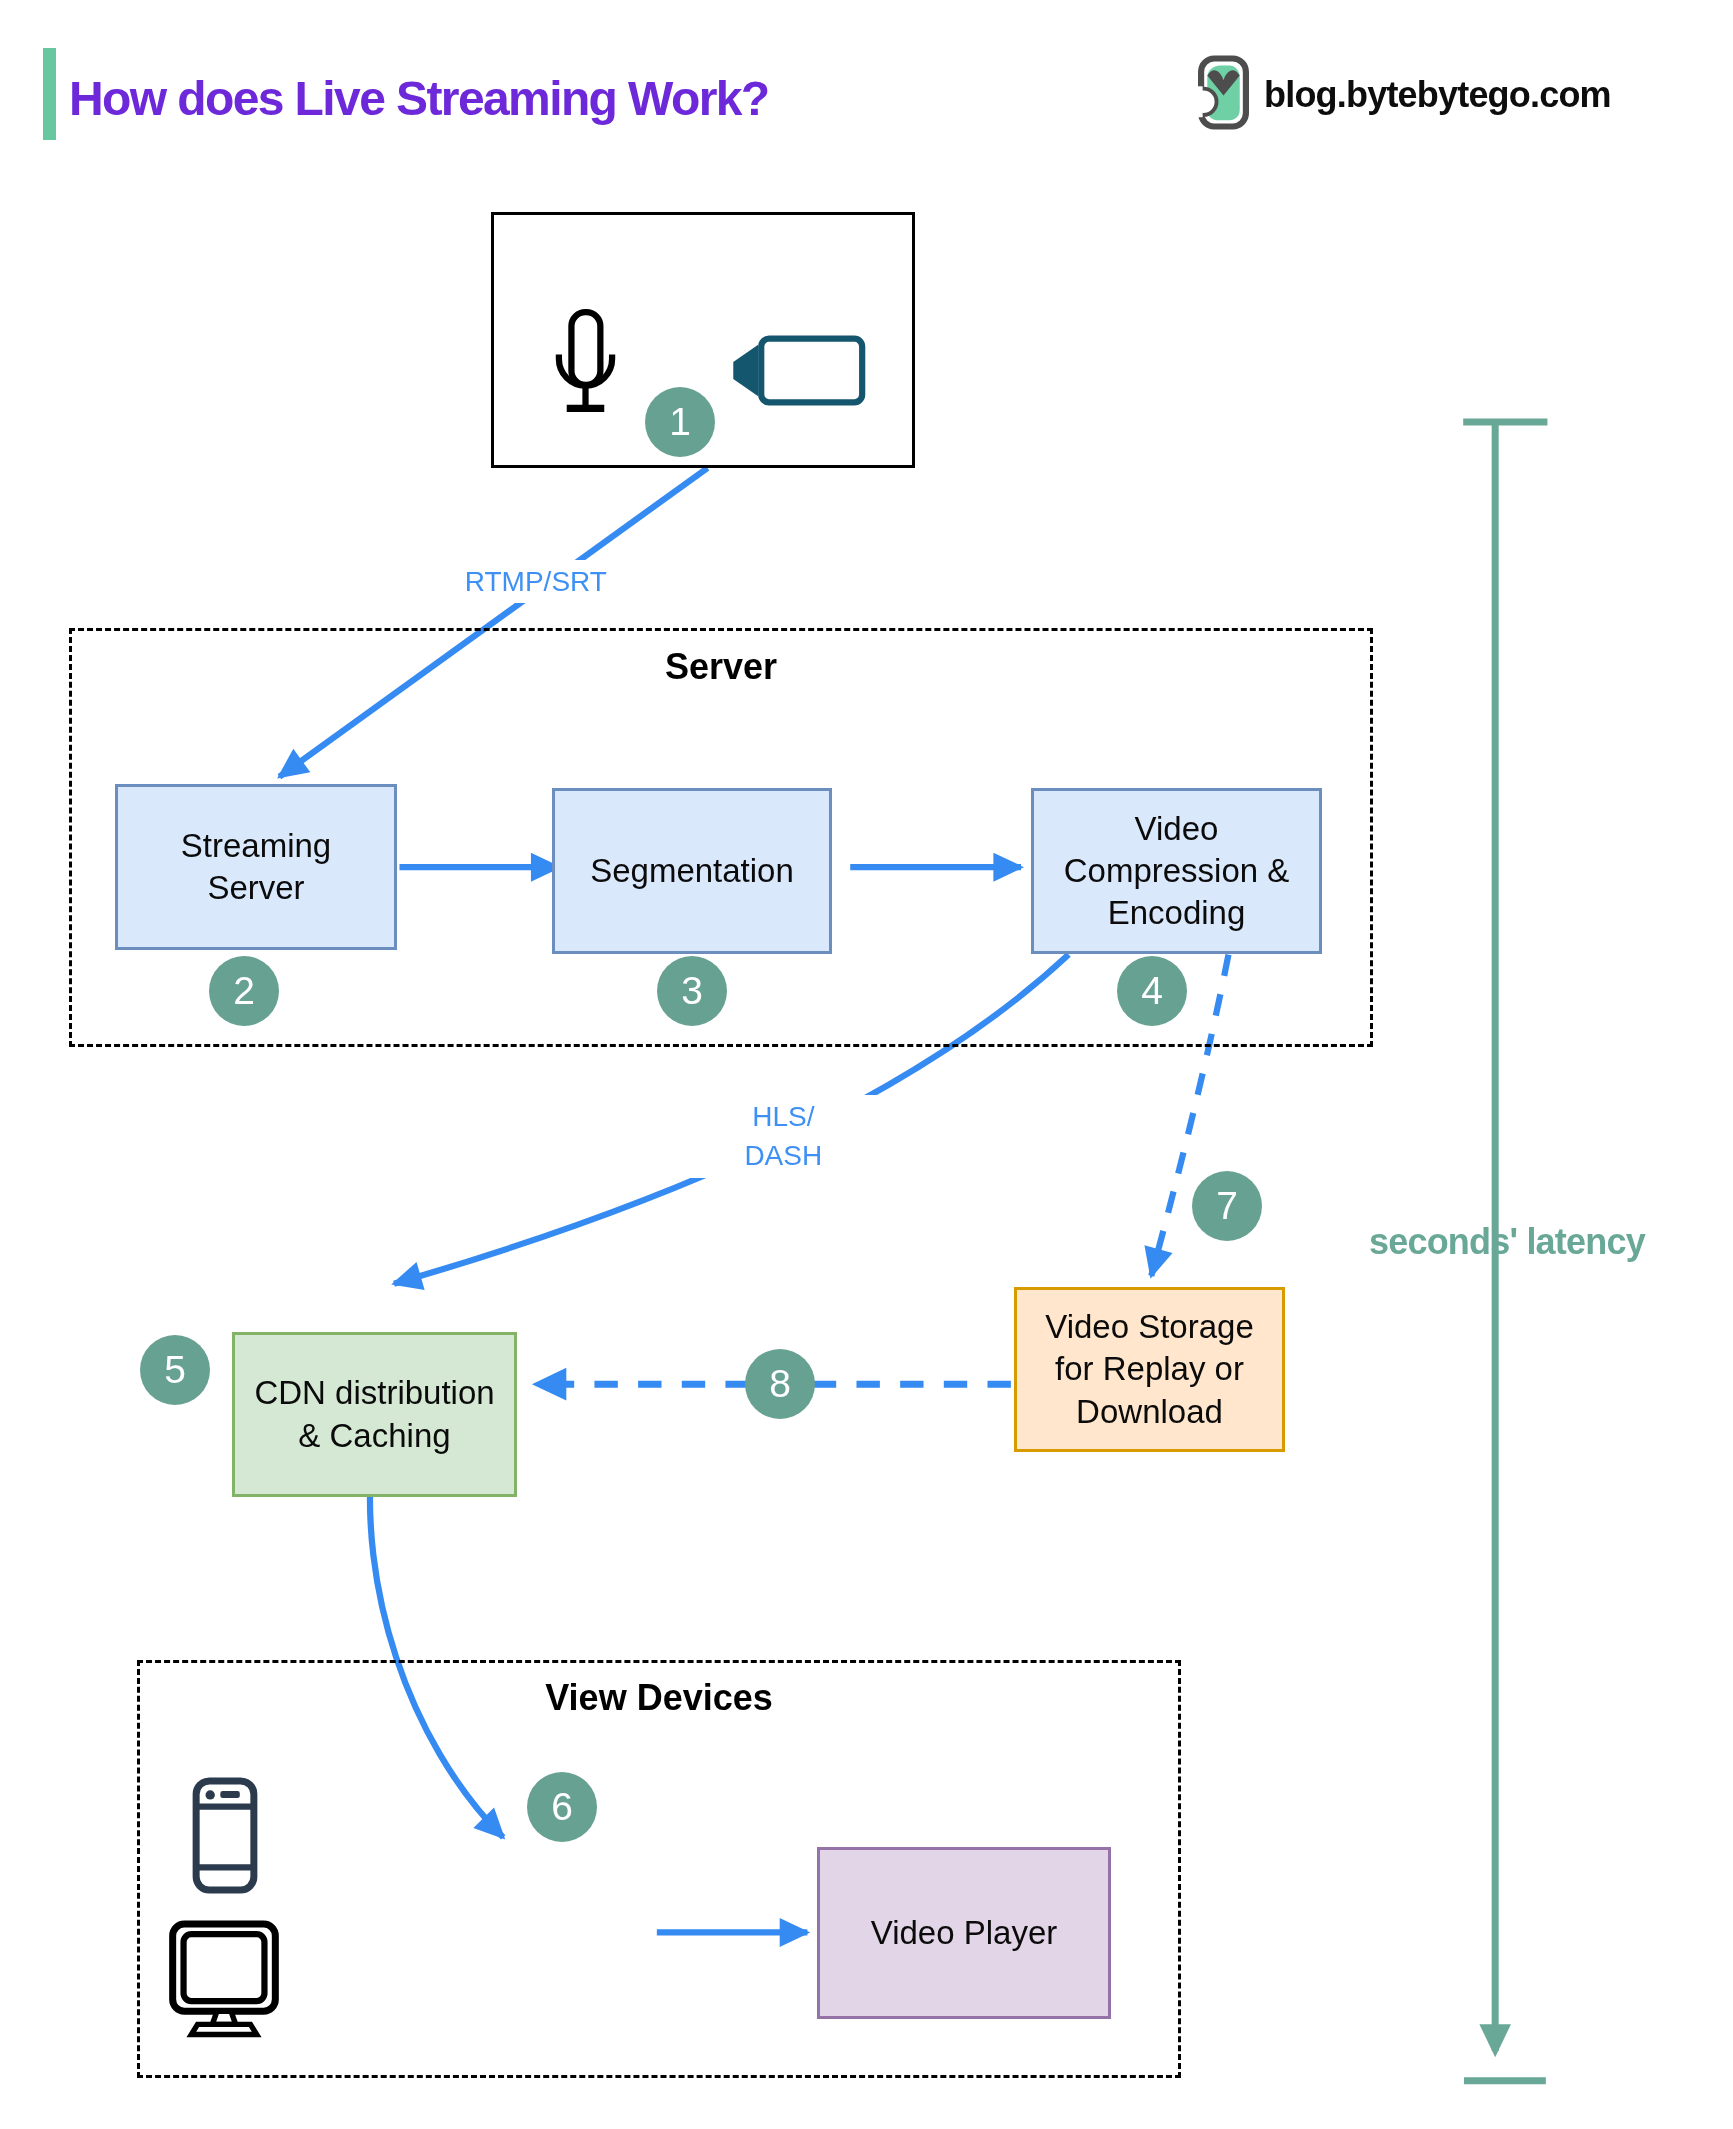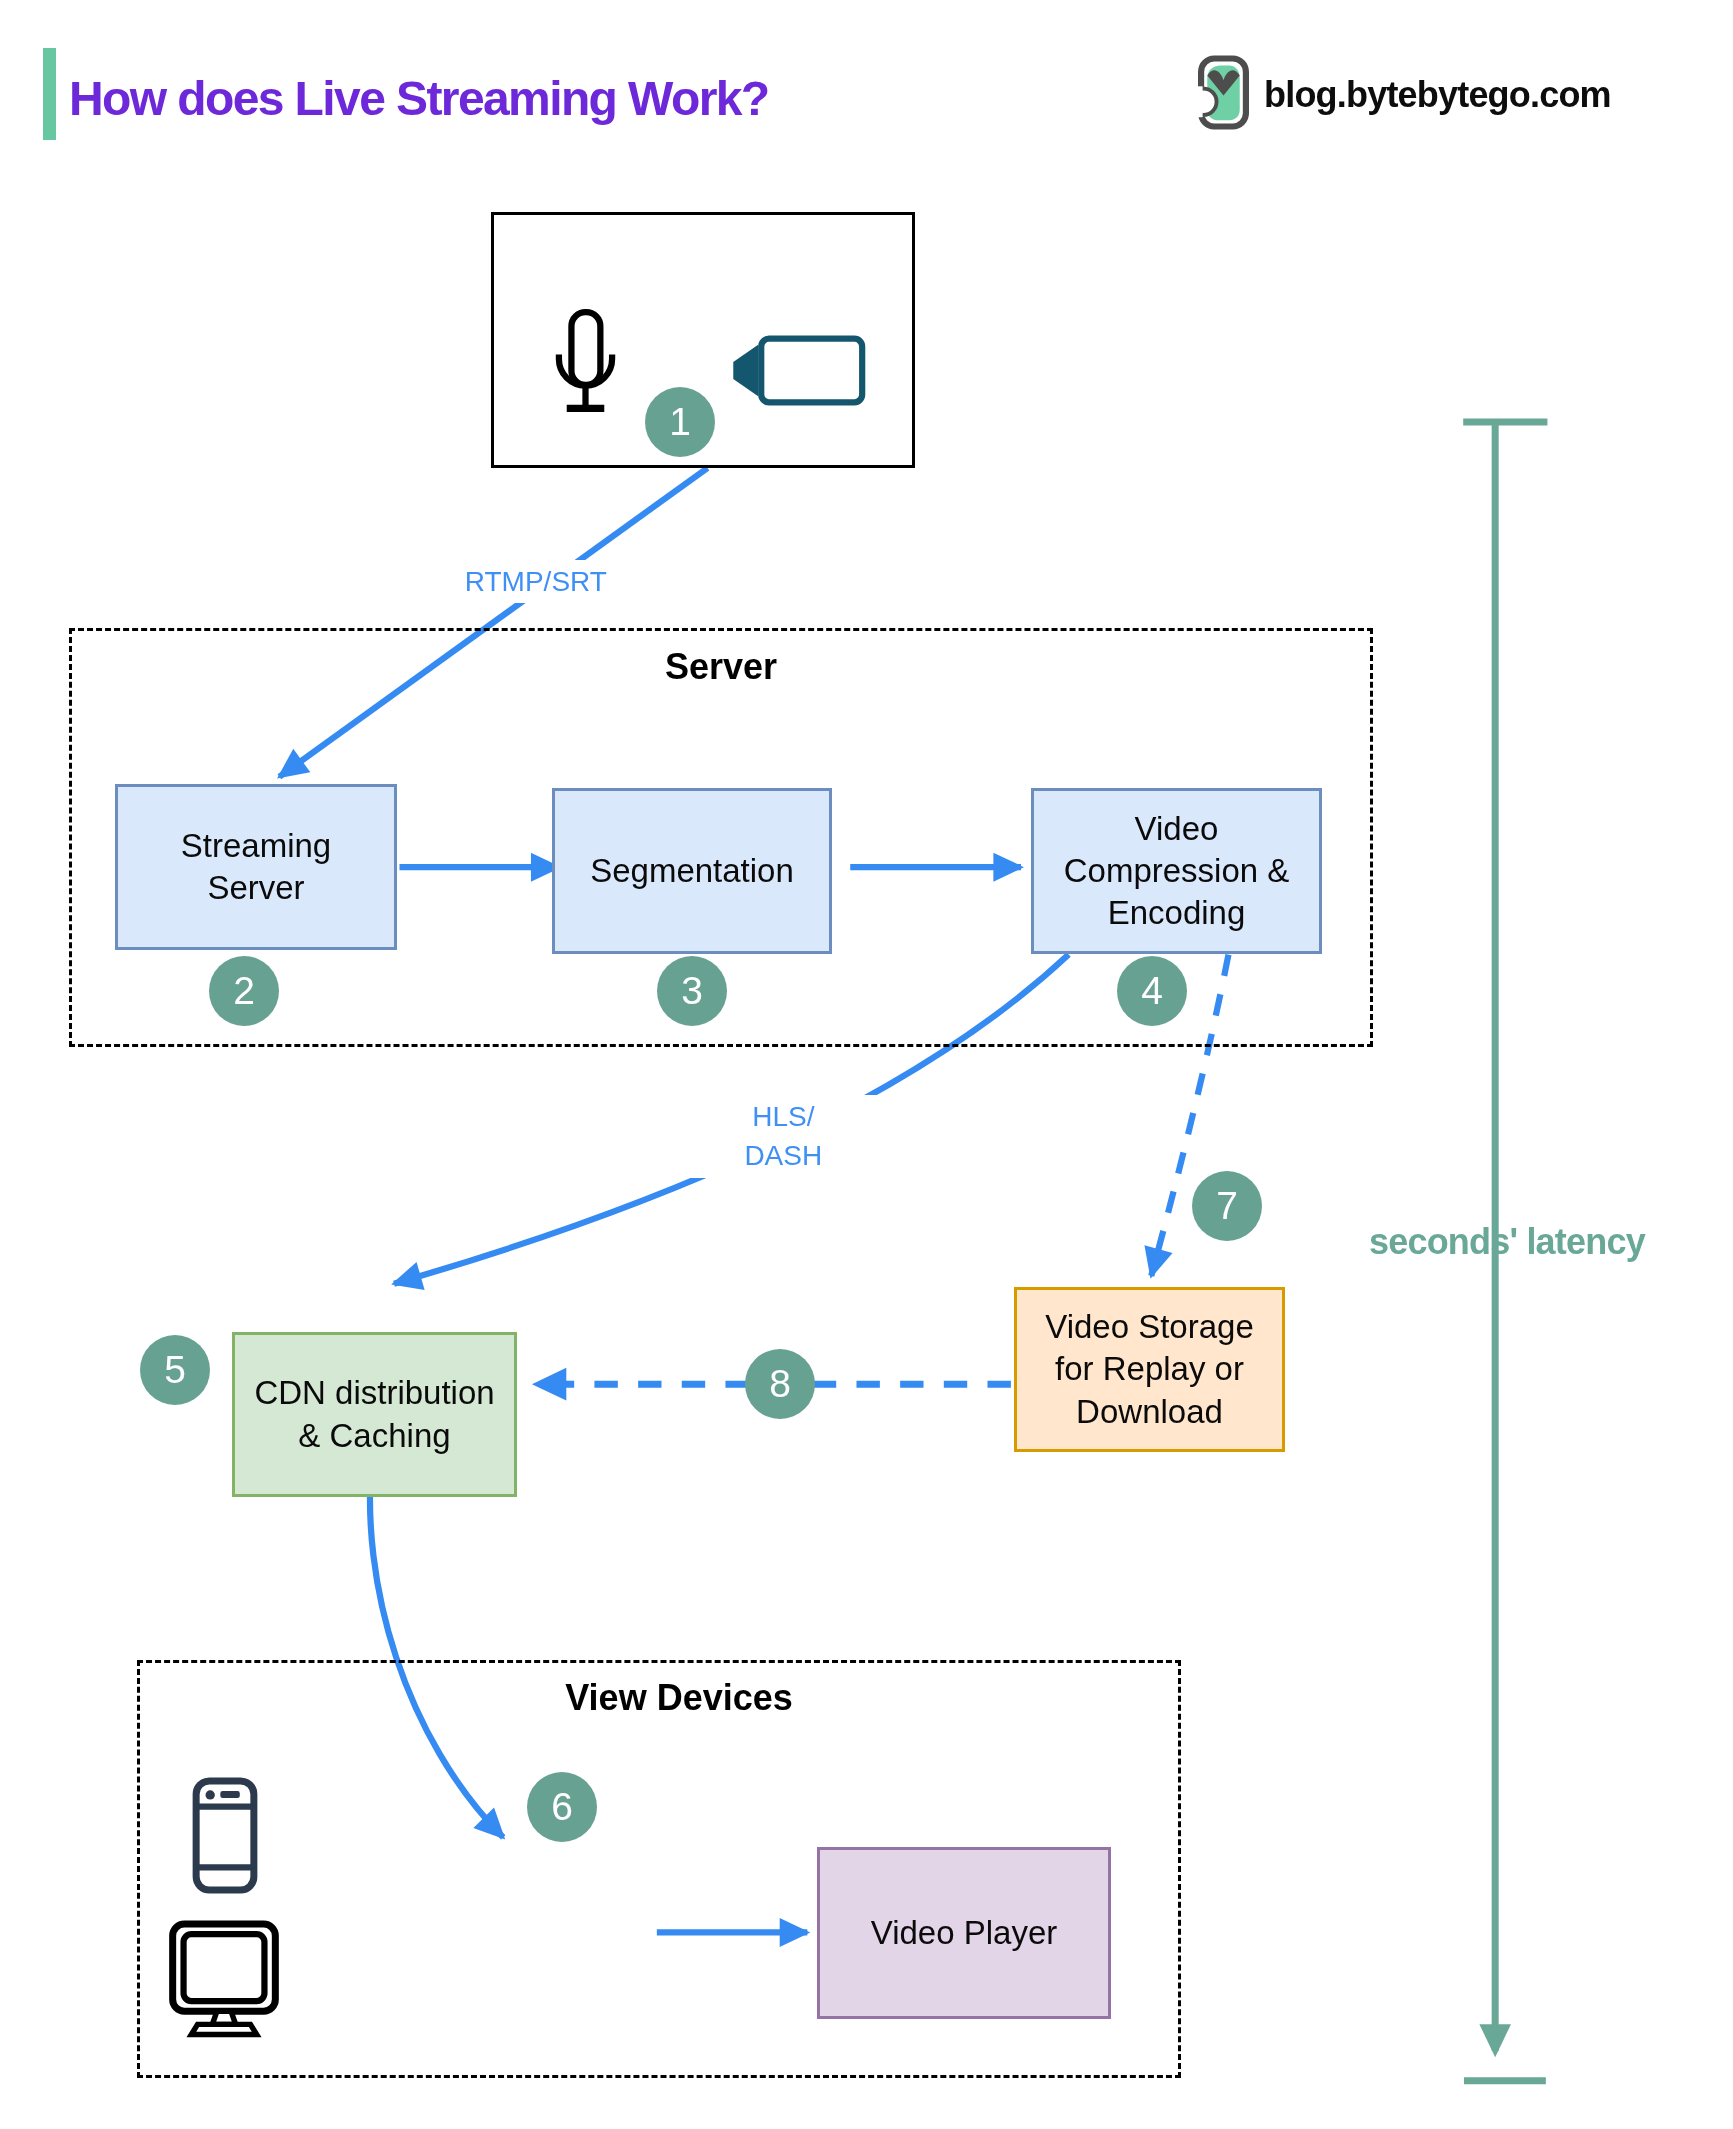--- a/index.html
+++ b/index.html
@@ -136,21 +136,21 @@
 Encoding</div>
 
   <div class="abs node green-node" style="left:232px;top:1288px;width:285px;height:165px;margin-top:44px;">CDN distribution
 &amp; Caching</div>
 
   <div class="abs node orange-node" style="left:1014px;top:1287px;width:271px;height:165px;">Video Storage
 for Replay or
 Download</div>
 
   <div class="abs container-box dashed-container" style="left:137px;top:1660px;width:1044px;height:418px;"></div>
-  <div class="abs container-title" style="left:137px;top:1677px;width:1044px;padding-left:20px;">View Devices</div>
+  <div class="abs container-title" style="left:137px;top:1677px;width:1044px;">View Devices</div>
 
   <svg class="abs" style="left:192px;top:1777px" width="66" height="117" viewBox="0 0 84 150">
     <rect x="5" y="5" width="74" height="140" rx="17" fill="#ffffff" stroke="#2b3a4d" stroke-width="9"></rect>
     <circle cx="23" cy="23" r="6" fill="#2b3a4d"></circle>
     <rect x="36" y="18" width="25" height="9" rx="3" fill="#2b3a4d"></rect>
     <line x1="7" y1="38" x2="77" y2="38" stroke="#2b3a4d" stroke-width="8"></line>
     <line x1="7" y1="116" x2="77" y2="116" stroke="#2b3a4d" stroke-width="8"></line>
   </svg>
 
   <svg class="abs" style="left:168px;top:1919px" width="112" height="119" viewBox="0 0 144 152">

